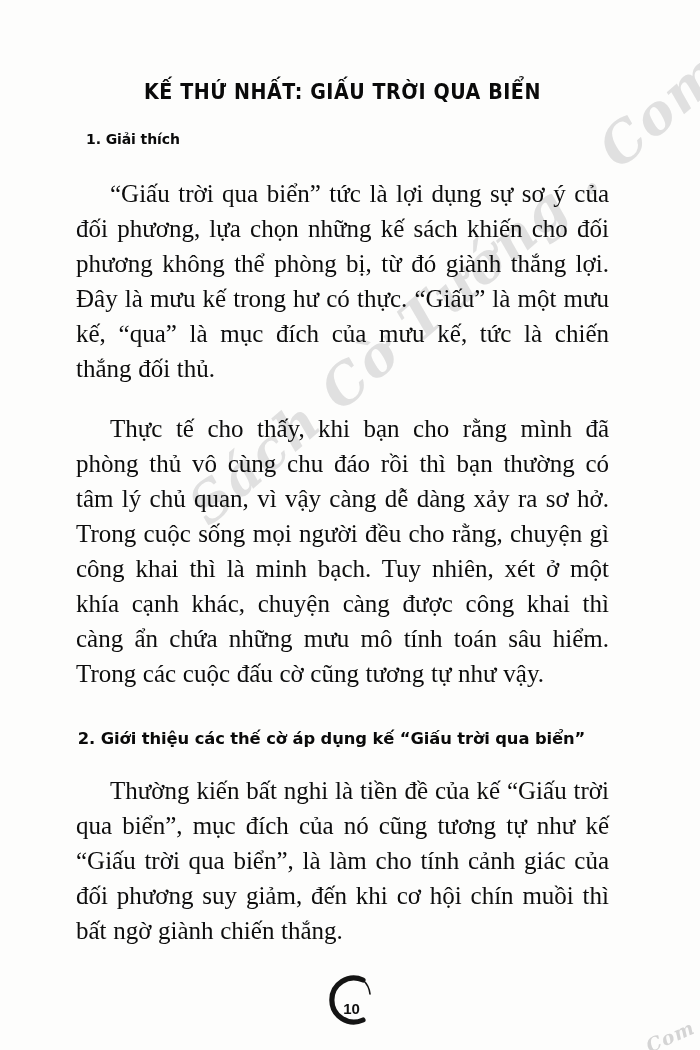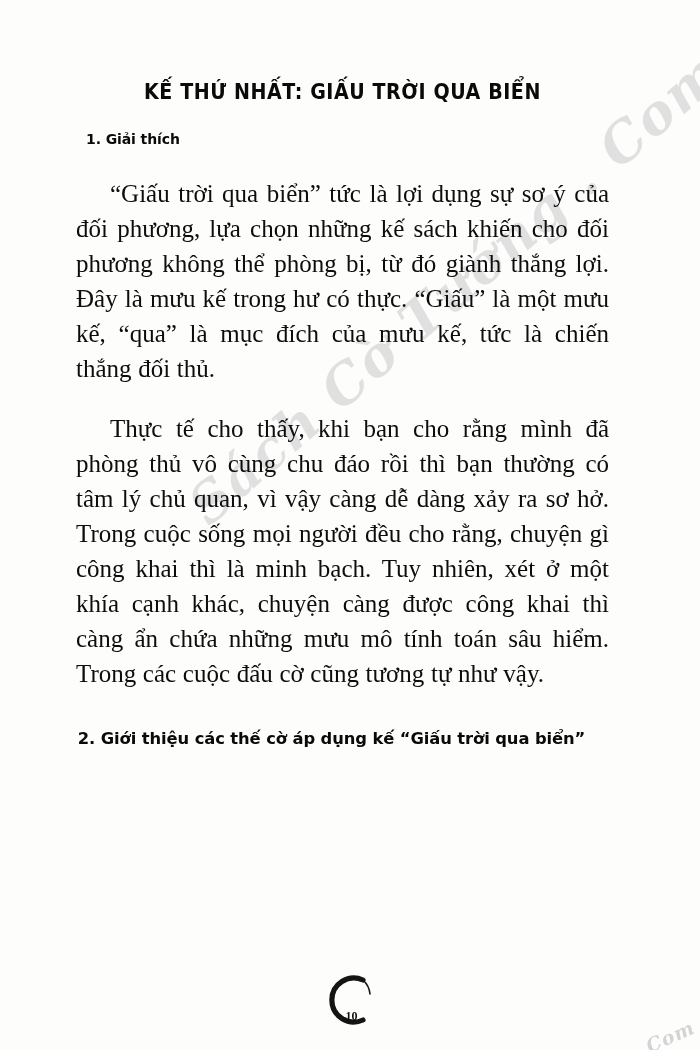--- a/index.html
+++ b/index.html
@@ -126,29 +126,29 @@
     margin: 0 auto;
   }
   .folio-ring {
     position: absolute;
     inset: 0;
     display: block;
   }
   .folio-num {
     position: absolute;
     left: 0;
-    top: 16px;
+    top: 8px;
     width: 56px;
     height: 56px;
     display: flex;
     align-items: center;
     justify-content: center;
-    font-family: Liberation Serif, serif;
+    font-family: Liberation Sans, sans-serif;
     font-weight: 700;
-    font-size: 12px;
+    font-size: 15px;
     color: #111;
     padding-left: 3px;
     box-sizing: border-box;
   }
 </style>
 </head>
 <body>
 
 <div class="page">
 
@@ -158,20 +158,21 @@
 
     <h1 class="chapter-title">KẾ THỨ NHẤT: GIẤU TRỜI QUA BIỂN</h1>
 
     <h2 class="section-heading heading-1">1. Giải thích</h2>
 
     <p class="body first">“Giấu trời qua biển” tức là lợi dụng sự sơ ý của đối phương, lựa chọn những kế sách khiến cho đối phương không thể phòng bị, từ đó giành thắng lợi. Đây là mưu kế trong hư có thực. “Giấu” là một mưu kế, “qua” là mục đích của mưu kế, tức là chiến thắng đối thủ.</p>
     <p class="body">Thực tế cho thấy, khi bạn cho rằng mình đã phòng thủ vô cùng chu đáo rồi thì bạn thường có tâm lý chủ quan, vì vậy càng dễ dàng xảy ra sơ hở. Trong cuộc sống mọi người đều cho rằng, chuyện gì công khai thì là minh bạch. Tuy nhiên, xét ở một khía cạnh khác, chuyện càng được công khai thì càng ẩn chứa những mưu mô tính toán sâu hiểm. Trong các cuộc đấu cờ cũng tương tự như vậy.</p>
 
     <h2 class="section-heading heading-2">2. Giới thiệu các thế cờ áp dụng kế “Giấu trời qua biển”</h2>
 
+    <p class="body">Thường kiến bất nghi là tiền đề của kế “Giấu trời qua biển”, mục đích của nó cũng tương tự như kế “Giấu trời qua biển”, là làm cho tính cảnh giác của đối phương suy giảm, đến khi cơ hội chín muồi thì bất ngờ giành chiến thắng.</p>
 
   </div>
 
   <div class="folio">
     <div class="folio-inner">
       <svg class="folio-ring" viewBox="0 0 56 56">
         <path d="M41 8 A22 22 0 1 0 41 48" fill="none" stroke="#141414" stroke-width="5.2" stroke-linecap="round"></path>
         <path d="M41 8 A22 22 0 0 1 48 22" fill="none" stroke="#141414" stroke-width="1.6" stroke-linecap="round"></path>
       </svg>
       <div class="folio-num">10</div>

